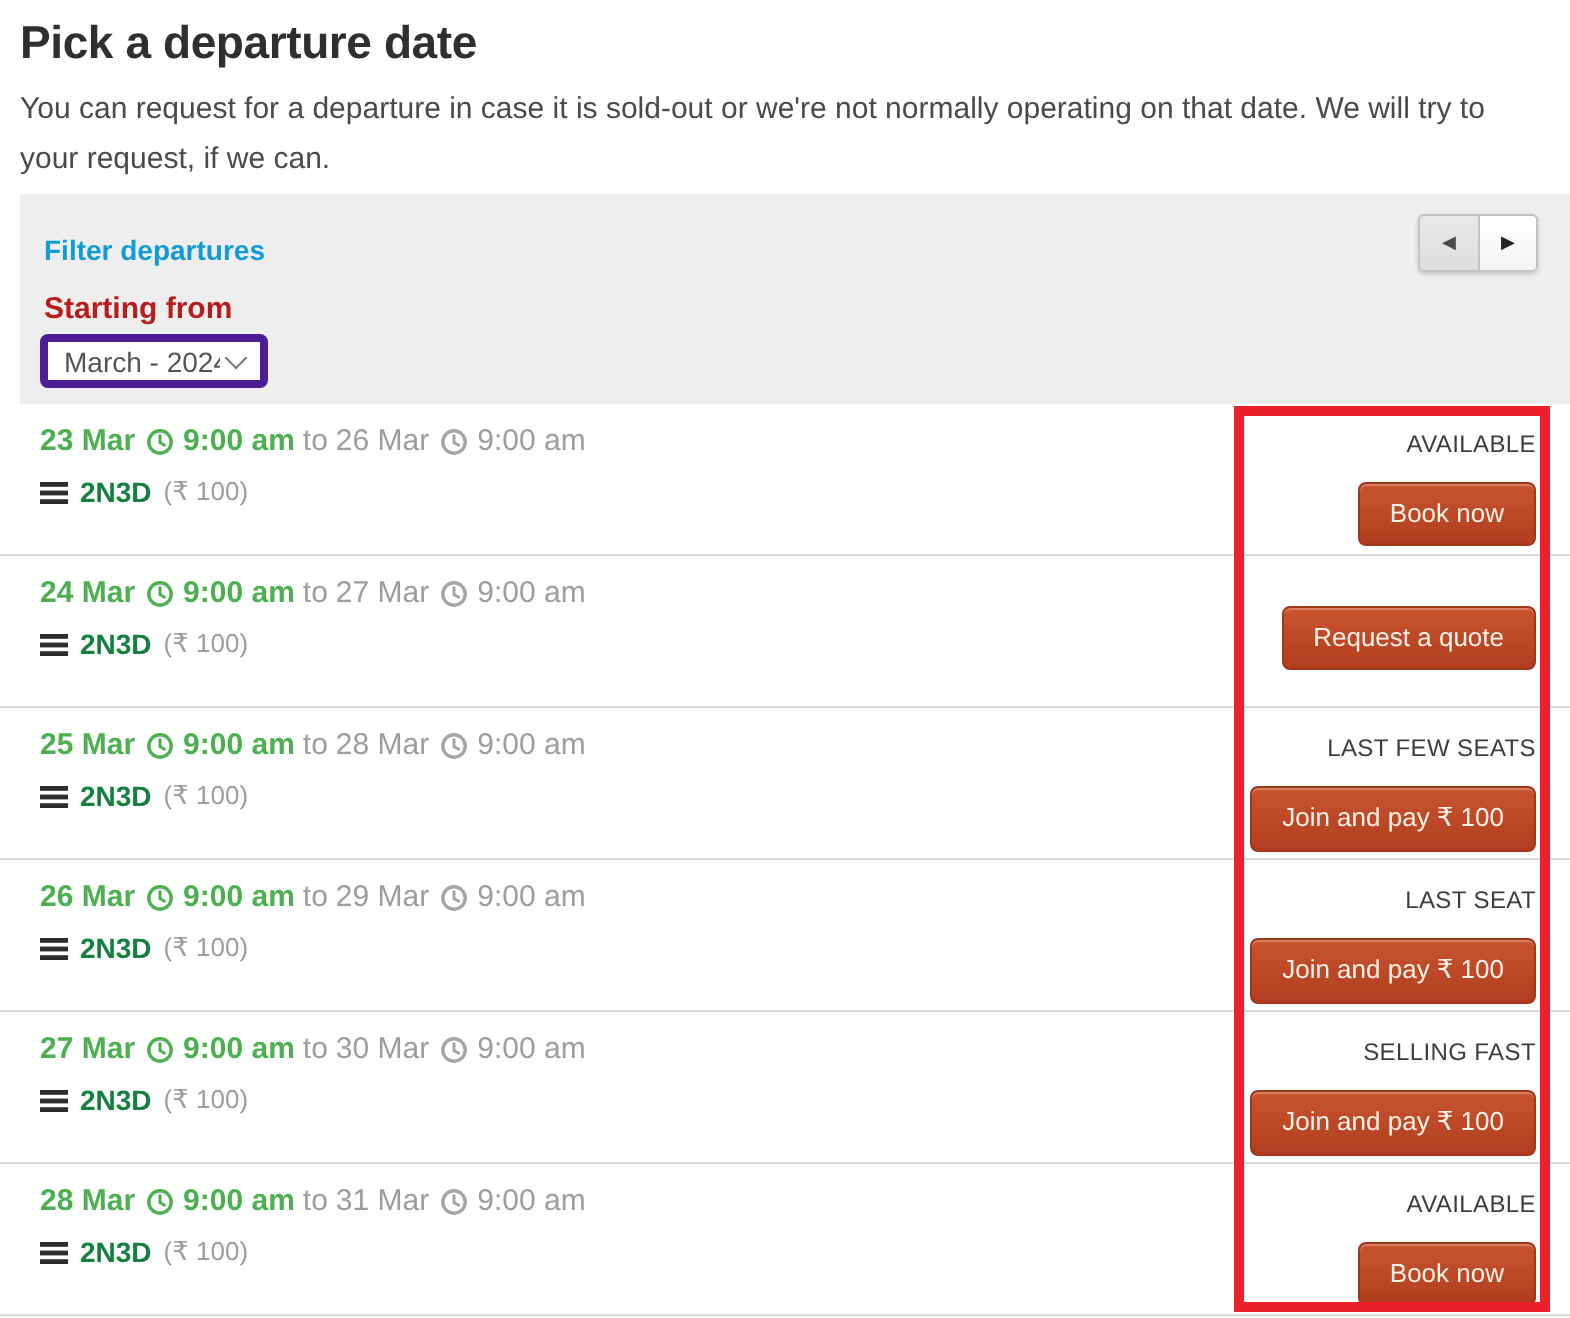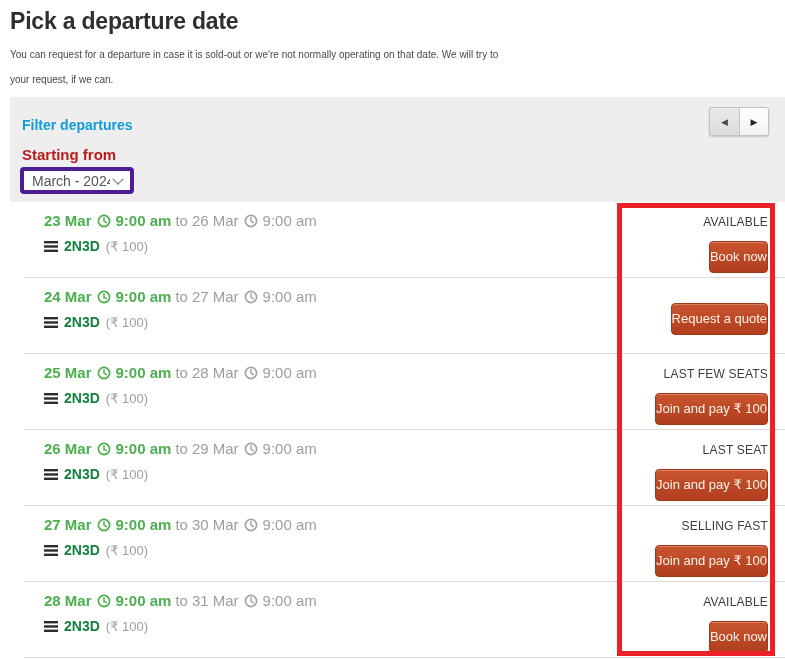--- a/index.html
+++ b/index.html
@@ -12,21 +12,21 @@
     font-family:"Liberation Sans","DejaVu Sans",sans-serif;
     color:#3c3c3c;
   }
   .page-title {
     position:absolute; left:10px; top:8px;
     font-size:23px; font-weight:bold; color:#2f2f2f;
     letter-spacing:-0.2px; white-space:nowrap;
   }
   .desc { position:absolute; left:10px; top:42px; width:775px; overflow:hidden; }
   .desc-line {
-    white-space:nowrap; font-size:10px; color:#4a4a4a; line-height:25px;
+    white-space:nowrap; font-size:15px; color:#4a4a4a; line-height:25px;
   }
   
   .filter-panel {
     position:absolute; left:10px; top:97px; right:0; height:105px;
     background:#eeeeee;
   }
   .filter-link {
     position:absolute; left:12px; top:20px;
     font-size:14px; font-weight:bold; color:#119bd7; cursor:pointer;
     white-space:nowrap;
@@ -62,21 +62,21 @@
   }
   .pager-btn.prev {
     background:linear-gradient(#e9e9e9,#dddddd);
     border-radius:3px 0 0 3px; border-right:none;
   }
   .pager-btn.next {
     background:linear-gradient(#ffffff,#f3f3f3);
     border-radius:0 3px 3px 0; color:#222;
   }
   
-  .rows { position:absolute; left:0; right:0; top:202px;margin-left:24px; }
+  .rows { position:absolute; left:0; right:0; top:202px; }
   .dep-row {
     position:relative; height:76px;
     border-bottom:1px solid #dcdcdc;
     padding:10px 17px 0 20px;
     background:#fff;
   }
   .date-line { font-size:15px; color:#9d9d9d; white-space:nowrap; line-height:18px; }
   .date-start { color:#4caf50; font-weight:bold; }
   .date-line .seg { display:inline-flex; align-items:center; gap:5px; }
   .to-word { margin:0 4px; }
@@ -90,21 +90,21 @@
   .menu-icon { width:14px; height:11px; display:inline-block; color:#2d2d2d; }
   .duration { font-weight:bold; color:#15803d; font-size:14px; }
   .row-right {
     position:absolute; right:17px; top:13px; text-align:right;
   }
   .status-text {
     font-size:12px; color:#3d3d3d; letter-spacing:0.2px; white-space:nowrap;
   }
   .action-btn {
     margin-top:12px; display:inline-block;
-    padding:7px 0 8px;
+    padding:7px 15px 8px;
     background:linear-gradient(#c9552f,#b03d1e);
     border:1px solid #a03718; border-radius:4px;
     color:#fdf2e9; font-size:13px; white-space:nowrap;
     cursor:pointer;
     font-family:"Liberation Sans","DejaVu Sans",sans-serif;
     box-shadow:inset 0 1px 0 rgba(255,255,255,0.25);
   }
   
   .highlight-box {
     position:absolute; left:617px; top:203px;

